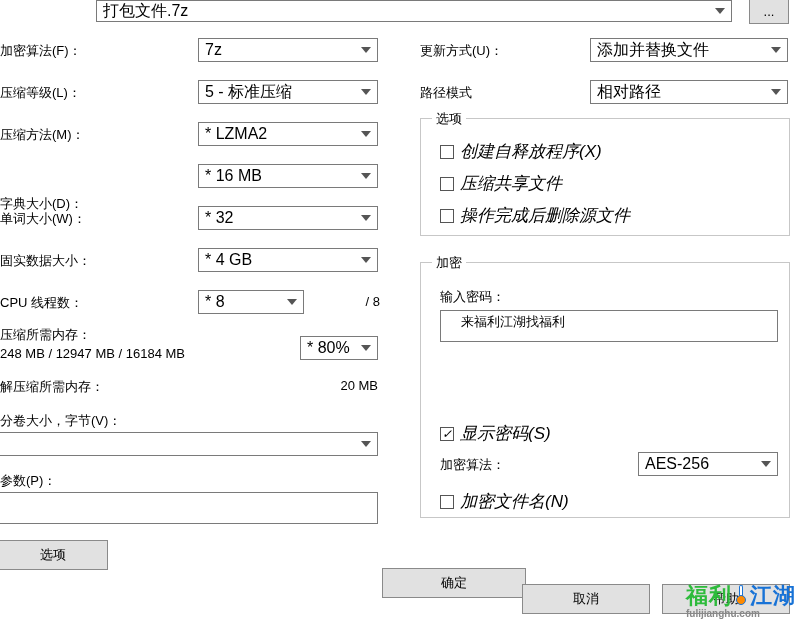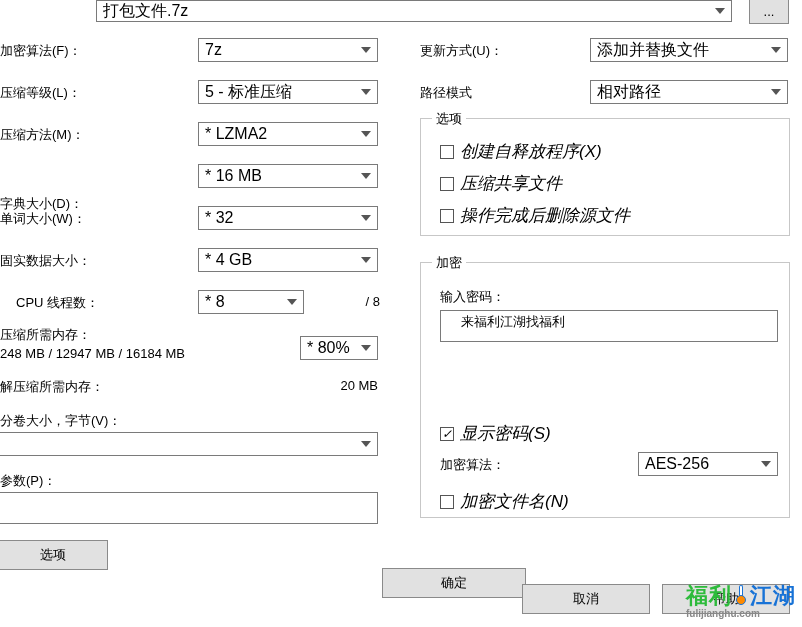--- a/index.html
+++ b/index.html
@@ -92,21 +92,21 @@
   <div class="label" style="left:0px; top:210px;">单词大小(W)：</div>
   <div class="select" style="left:198px; top:206px; width:180px;">
     <span>* 32</span>
   </div>
 
   <div class="label" style="left:0px; top:252px;text-align:right;">固实数据大小：</div>
   <div class="select" style="left:198px; top:248px; width:180px;">
     <span>* 4 GB</span>
   </div>
 
-  <div class="label" style="left:0px; top:294px;margin-left:16px;">CPU 线程数：</div>
+  <div class="label" style="left:0px; top:294px;">CPU 线程数：</div>
   <div class="select" style="left:198px; top:290px; width:106px;">
     <span>* 8</span>
   </div>
   <div class="value-r" style="left:350px; top:294px; width:30px;">/ 8</div>
 
   <div class="label" style="left:0px; top:326px;">压缩所需内存：</div>
   <div class="select" style="left:300px; top:336px; width:78px;">
     <span>* 80%</span>
   </div>
   <div class="label" style="left:0px; top:346px;">248 MB / 12947 MB / 16184 MB</div>

